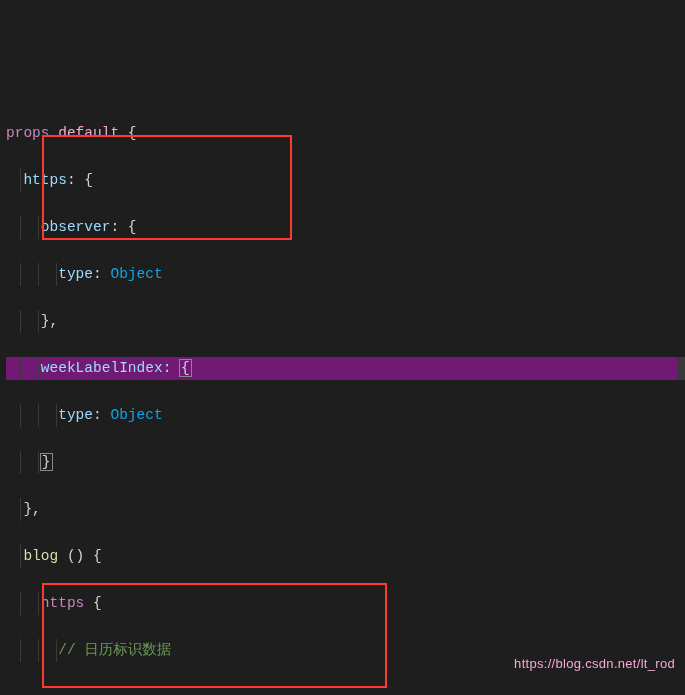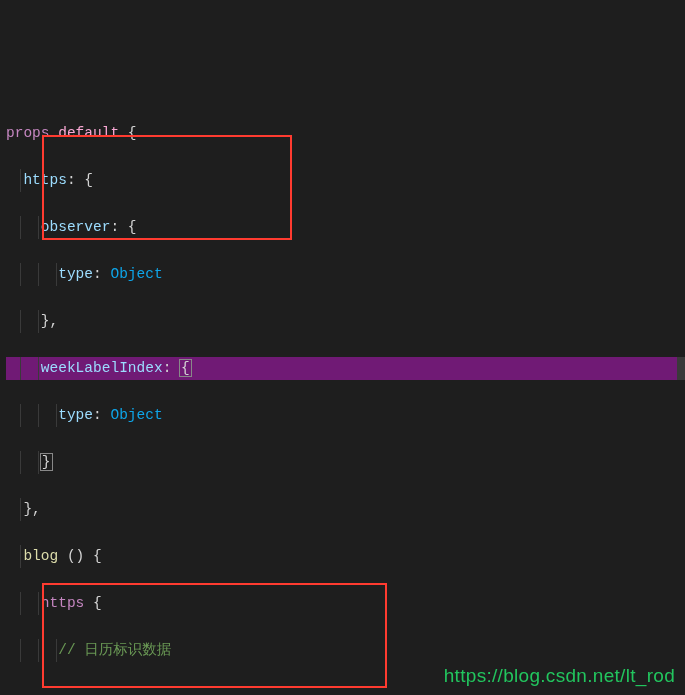--- a/index.html
+++ b/index.html
@@ -55,24 +55,24 @@
   .redbox {
     position: absolute;
     border: 2px solid #ff3b30;
     pointer-events: none;
     z-index: 10;
   }
   .rb1 { left: 42px; top: 41px; width: 250px; height: 105px; }
   .rb2 { left: 42px; top: 489px; width: 345px; height: 105px; }
   .watermark {
     position: absolute;
-    bottom: 8px;
+    bottom: 20px;
     right: 10px;
-    font-size: 19px;
-    color: #22c55e;
+    font-size: 13px;
+    color: #f9a8d4;
     font-family: Arial, sans-serif;
     letter-spacing: 0.3px;
   }
 </style>
 </head>
 <body>
 
 
 
 <div class="code-container">

